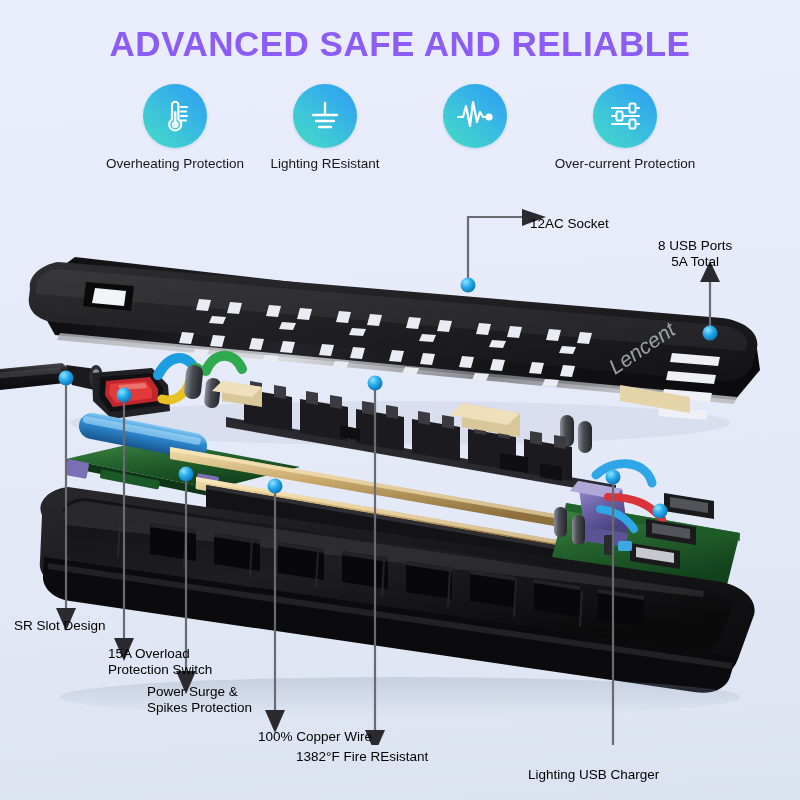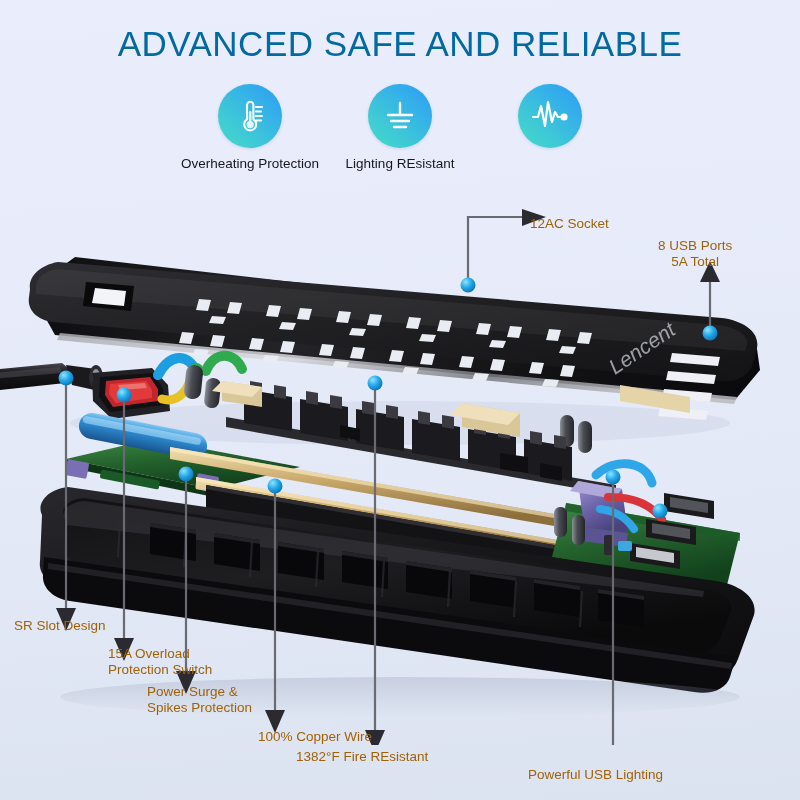--- a/index.html
+++ b/index.html
@@ -8,22 +8,22 @@
     font-family:"Liberation Sans", sans-serif;
     background:linear-gradient(176deg,#e9edfc 0%,#e7ebfa 32%,#e3e9f6 62%,#dce3f0 100%);
     position:relative;
     color:#1c1c20;
   }
 
   
   .title {
     position:absolute; top:24px; left:0; width:100%;
     text-align:center;
-    font-size:35px; font-weight:400; letter-spacing:.5px;
-    color:#0369a1;
+    font-size:35px; font-weight:700; letter-spacing:.5px;
+    color:#8b5cf6;
   }
 
   
   .features { position:absolute; top:84px; left:0; width:100%; display:flex; justify-content:center; }
   .feat { width:150px; text-align:center; }
   .feat .circle {
     width:64px; height:64px; border-radius:50%;
     margin:0 auto 8px auto;
     background:linear-gradient(42deg,#45dcc6 0%,#3ec9d6 32%,#35b2e8 66%,#2f9bf3 100%);
     display:flex; align-items:center; justify-content:center;
@@ -33,21 +33,21 @@
   .feat .label {
     font-size:13.5px; line-height:15.5px; color:#17171c; font-weight:400;
   }
 
   
   .product { position:absolute; top:185px; left:0; width:800px; height:560px; }
   .product svg { display:block; }
 
   
   .callout {
-    position:absolute; font-size:13.5px; line-height:16px; color:#a16207; white-space:pre-line;
+    position:absolute; font-size:13.5px; line-height:16px; color:#000000; white-space:pre-line;
   }
   .c-12ac   { left:530px; top:216px; }
   .c-usb    { left:658px; top:238px; text-align:center; }
   .c-sr     { left:14px;  top:618px; }
   .c-15a    { left:108px; top:646px; }
   .c-surge  { left:147px; top:684px; }
   .c-copper { left:214px; top:729px;margin-left:44px; }
   .c-fire   { left:296px; top:749px; }
   .c-pusb   { left:528px; top:767px; }
 </style>
@@ -93,20 +93,39 @@
 
   <div class="feat">
     <div class="circle">
       <svg width="42" height="40" viewBox="0 0 42 40">
         <polyline points="4,21 9,21 12,10 16,30 19,6 23,26 26,16 29,21 33,21" fill="none" stroke="#ffffff" stroke-width="2.2" stroke-linejoin="round" stroke-linecap="round"></polyline>
         <circle cx="35" cy="21" r="3.6" fill="#ffffff"></circle>
       </svg>
     </div>
   </div>
 
+  <div class="feat">
+    <div class="circle">
+      <svg width="40" height="40" viewBox="0 0 40 40">
+        <g stroke="#ffffff" stroke-width="2" stroke-linecap="round" fill="none">
+          <line x1="7" y1="12" x2="24" y2="12"></line>
+            <line x1="31" y1="12" x2="34" y2="12"></line>
+          <line x1="7" y1="20" x2="11" y2="20"></line>
+            <line x1="18" y1="20" x2="34" y2="20"></line>
+          <line x1="7" y1="28" x2="24" y2="28"></line>
+            <line x1="31" y1="28" x2="34" y2="28"></line>
+          <rect x="24.5" y="7.5" width="6" height="9" rx="1.2"></rect>
+          <rect x="11.5" y="15.5" width="6" height="9" rx="1.2"></rect>
+          <rect x="24.5" y="23.5" width="6" height="9" rx="1.2"></rect>
+        </g>
+      </svg>
+    </div>
+    <div class="label">Over-current
+Protection</div>
+  </div>
 
 
 </div>
 
 <div class="product">
 <svg width="800" height="560" viewBox="0 0 800 560">
   <defs>
     <linearGradient id="topShell" x1="0" y1="0" x2="1" y2="0.45">
       <stop offset="0" stop-color="#3a3a3e"></stop>
       <stop offset="0.25" stop-color="#222225"></stop>
@@ -492,13 +511,13 @@
 <div class="callout c-12ac">12AC Socket</div>
 <div class="callout c-usb">8 USB Ports
 5A Total</div>
 <div class="callout c-sr">SR Slot Design</div>
 <div class="callout c-15a">15A Overload
 Protection Switch</div>
 <div class="callout c-surge">Power Surge &amp;
 Spikes Protection</div>
 <div class="callout c-copper">100% Copper Wire</div>
 <div class="callout c-fire">1382°F Fire REsistant</div>
-<div class="callout c-pusb">Powerful USB Lighting</div>
+<div class="callout c-pusb">Lighting USB Charger</div>
 
 </body></html>

